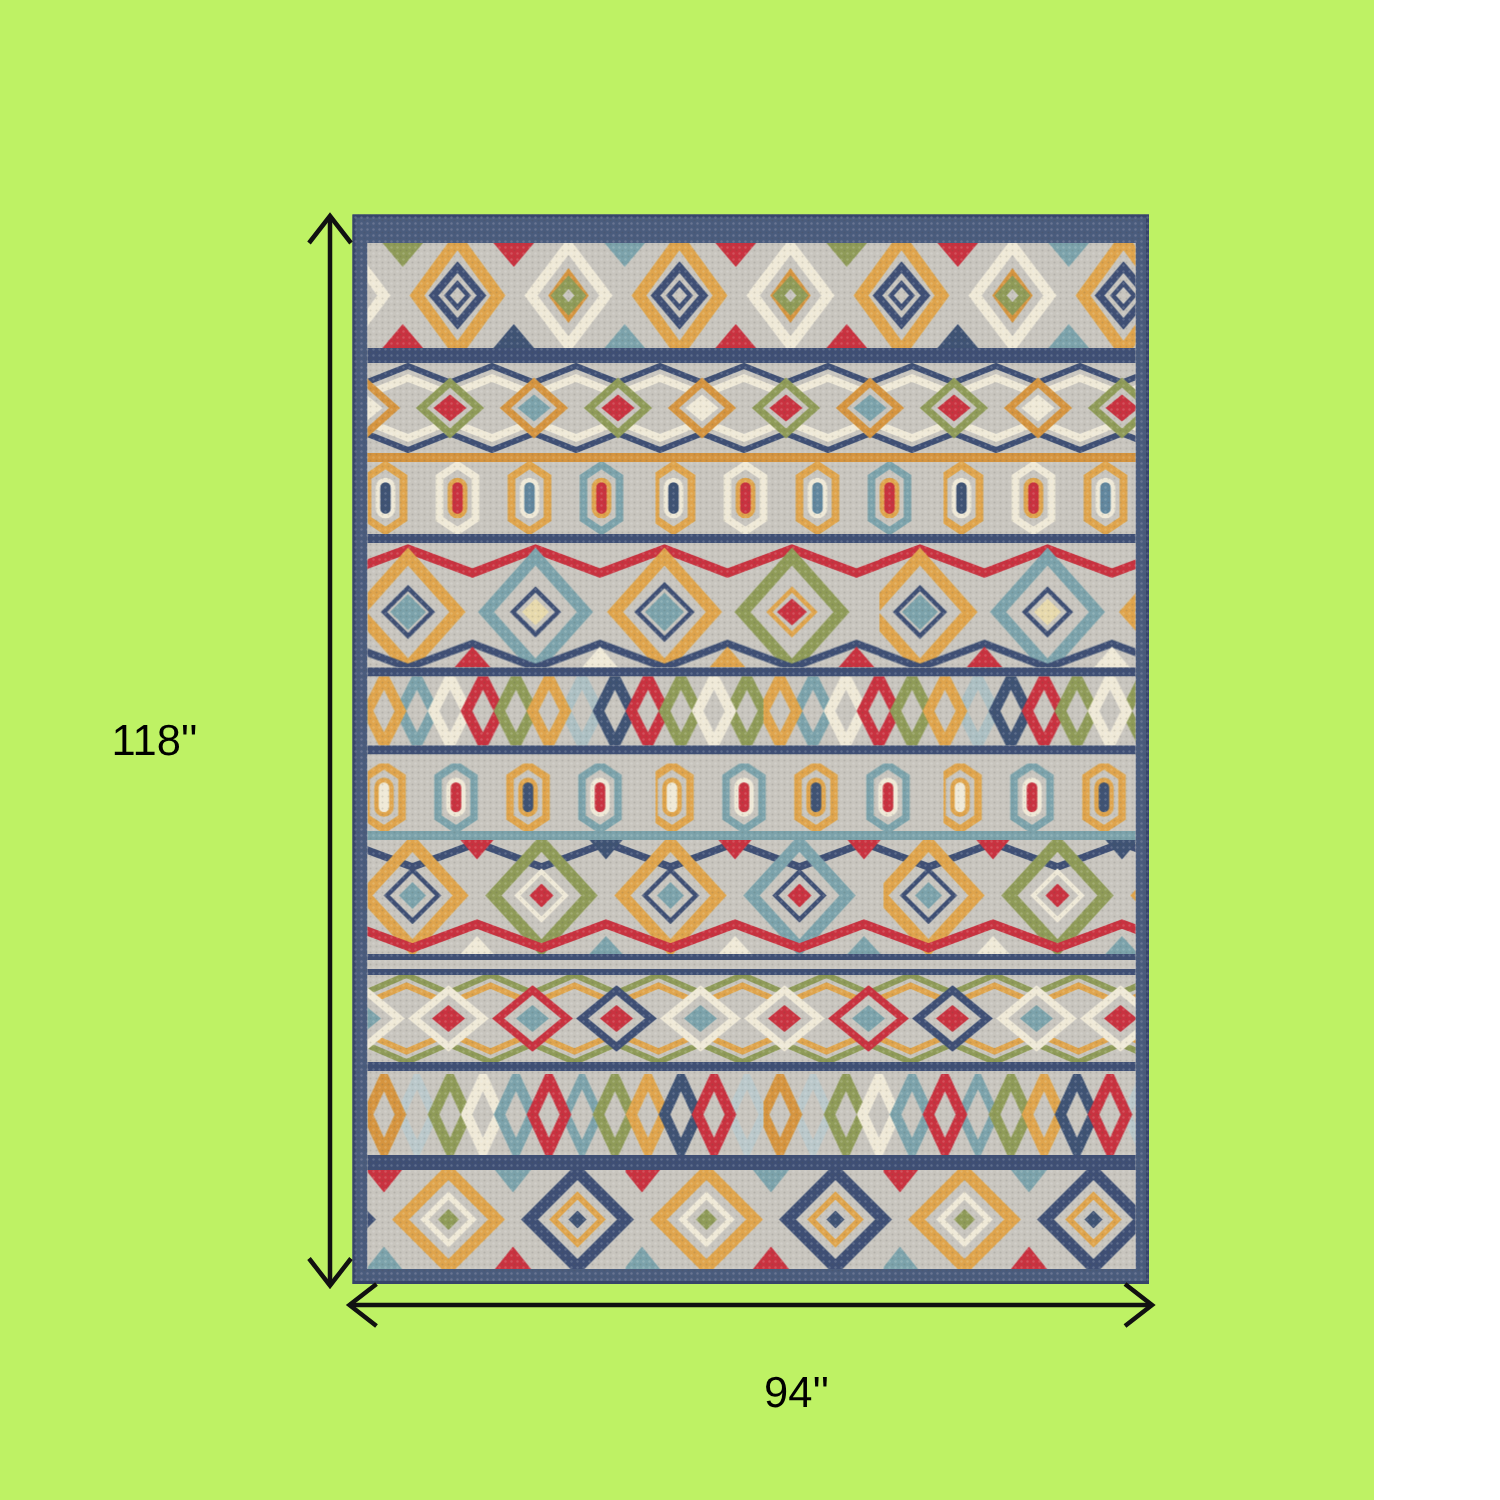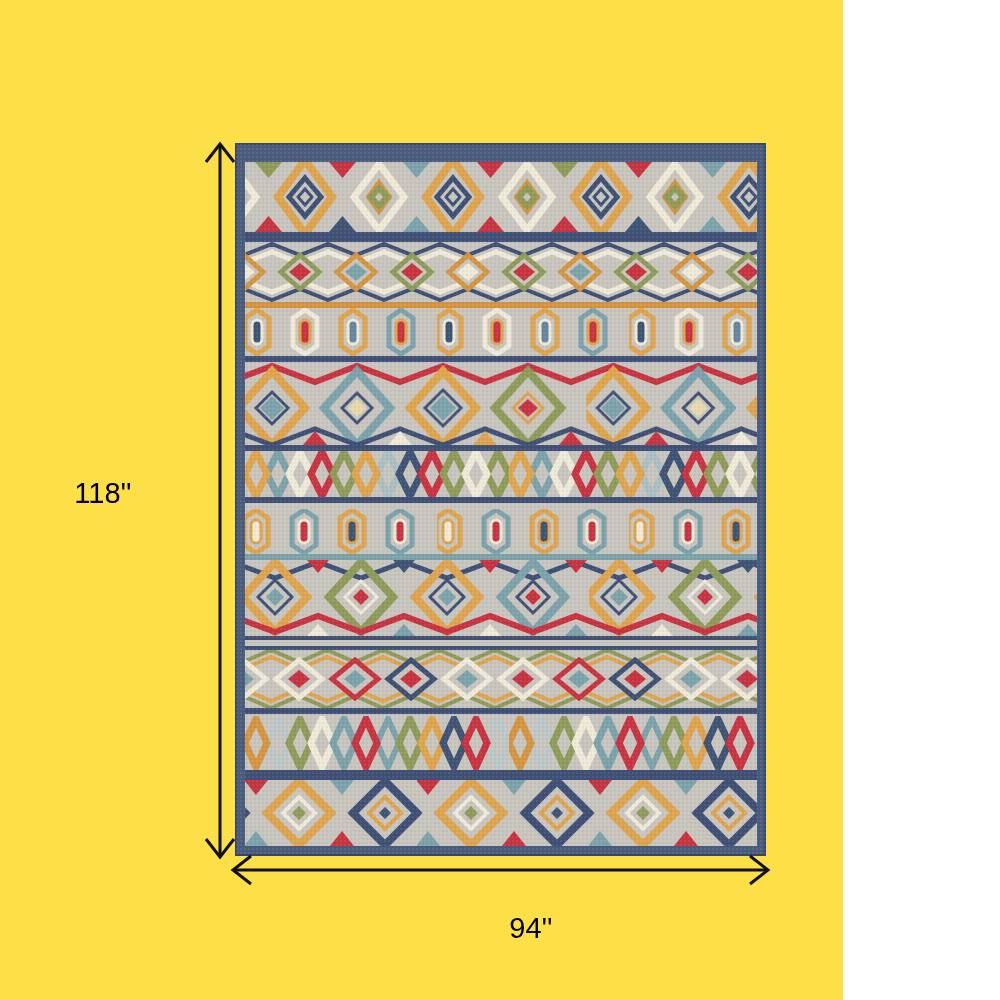--- a/index.html
+++ b/index.html
@@ -1,16 +1,16 @@
 <!DOCTYPE html>
 <html><head>
 <meta charset="utf-8">
 <style>
   html,body{margin:0;padding:0;background:#ffffff;}
-  .page{position:relative;width:843px;height:1000px;background:#fde047;font-family:"Liberation Sans",sans-serif;}
+  .page{position:relative;width:916px;height:1000px;background:#bef264;font-family:"Liberation Sans",sans-serif;}
 </style>
 </head>
 <body>
 <div class="page">
 <svg width="1000" height="1000" viewBox="0 0 1000 1000" xmlns="http://www.w3.org/2000/svg">
 <defs>
   <filter id="soft" x="-2%" y="-2%" width="104%" height="104%">
           <feGaussianBlur stdDeviation="0.5"></feGaussianBlur>
           <feColorMatrix type="saturate" values="0.93"></feColorMatrix>
         </filter>

